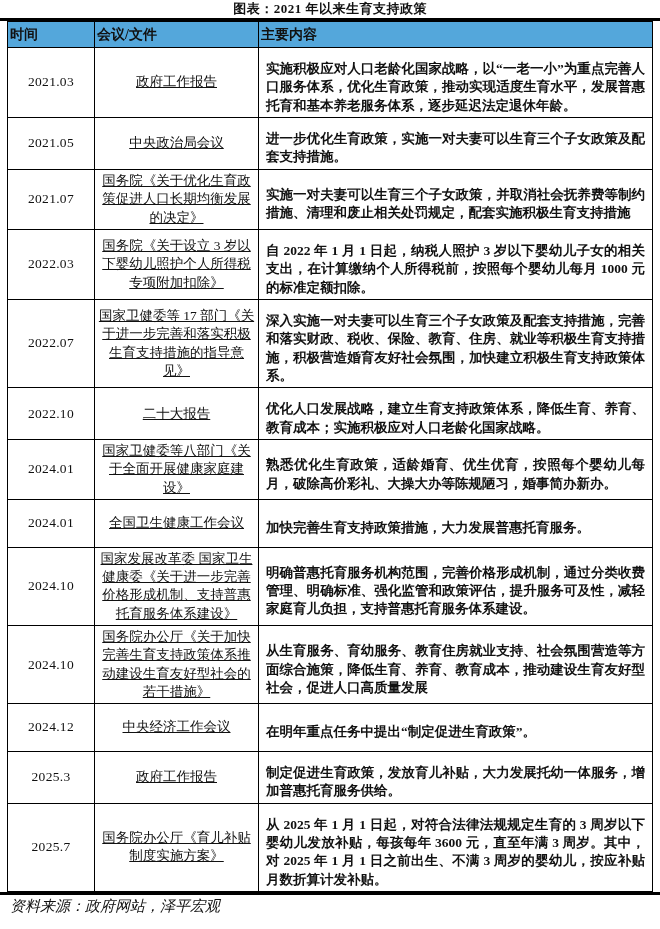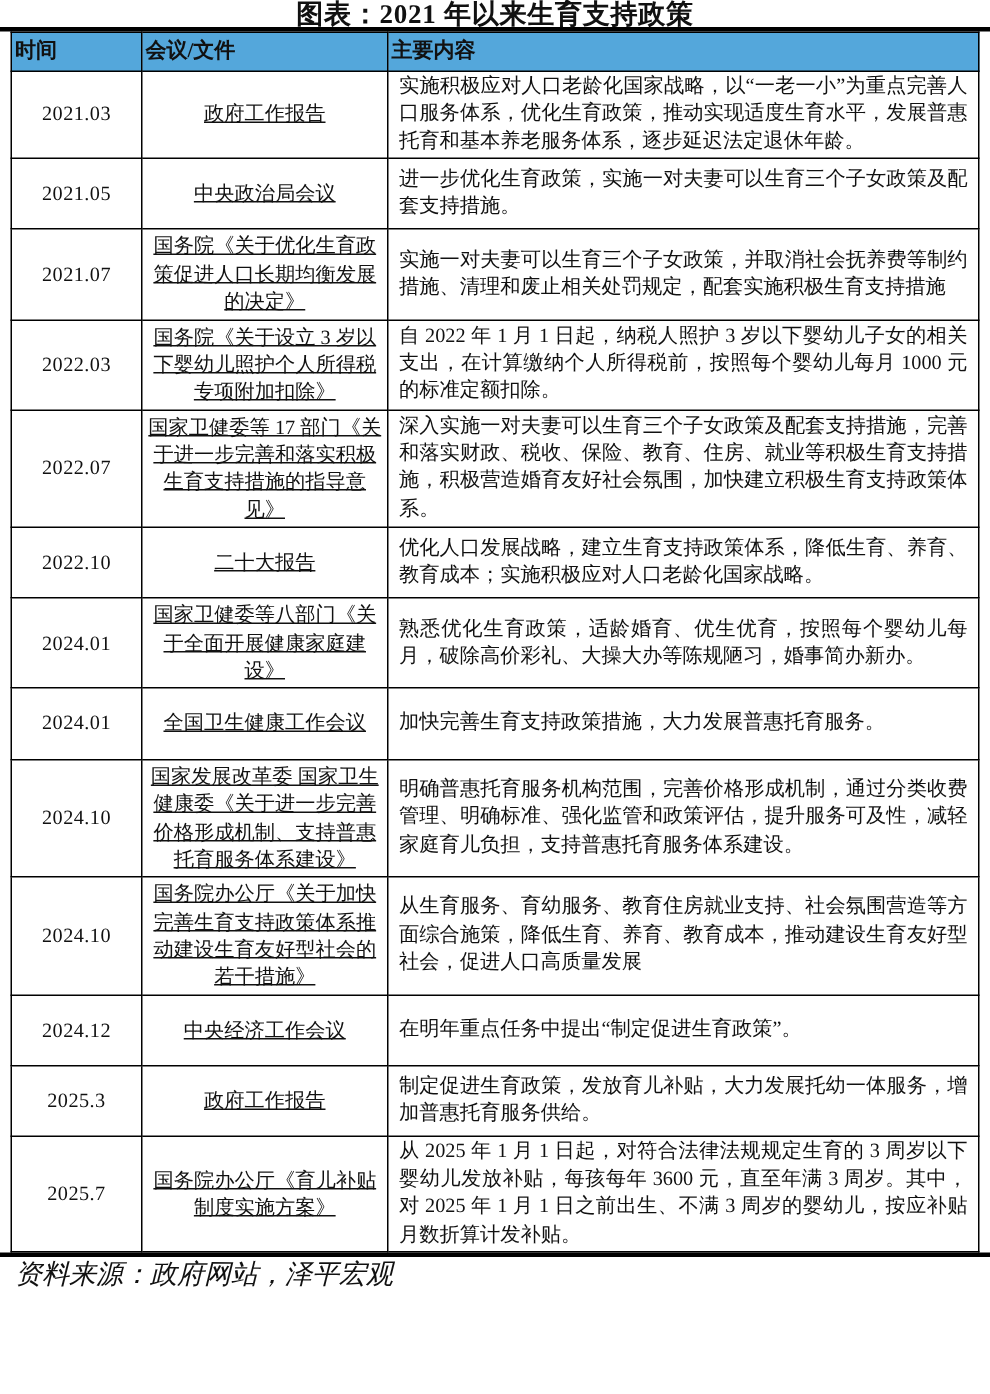--- a/index.html
+++ b/index.html
@@ -11,21 +11,21 @@
   body{
     width:660px;
     min-height:929px;
     background:#ffffff;
     color:var(--text);
     font-family:"Liberation Serif","DejaVu Serif",serif;
   }
   .page{width:660px;padding-top:1px;}
   .title{
     text-align:center;
-    font-size:18px;
+    font-size:13px;
     font-weight:600;
     letter-spacing:0.5px;
     padding:1px 0 2px 0;
     line-height:14px;
   }
   .table-wrap{
     border-top:3px solid var(--border);
     border-bottom:3px solid var(--border);
     padding:0 7px;
   }
@@ -58,25 +58,26 @@
     font-size:13.5px;
     letter-spacing:0.3px;
   }
   td.meeting-cell{
     text-align:center;
     padding:2px 3px;
     text-decoration:underline;
   }
   td.content-cell{
     text-align:justify;
-    padding:0 7px 2px 7px;
+    padding:12px 7px 2px 7px;
+    font-weight:bold;
   }
   .source{
     font-style:italic;
-    font-size:18px;
+    font-size:15px;
     padding:4px 0 2px 10px;
     line-height:15px;
   }
 </style>
 </head>
 <body>
 
 <div class="page">
   <div class="title">图表：2021 年以来生育支持政策</div>
 

